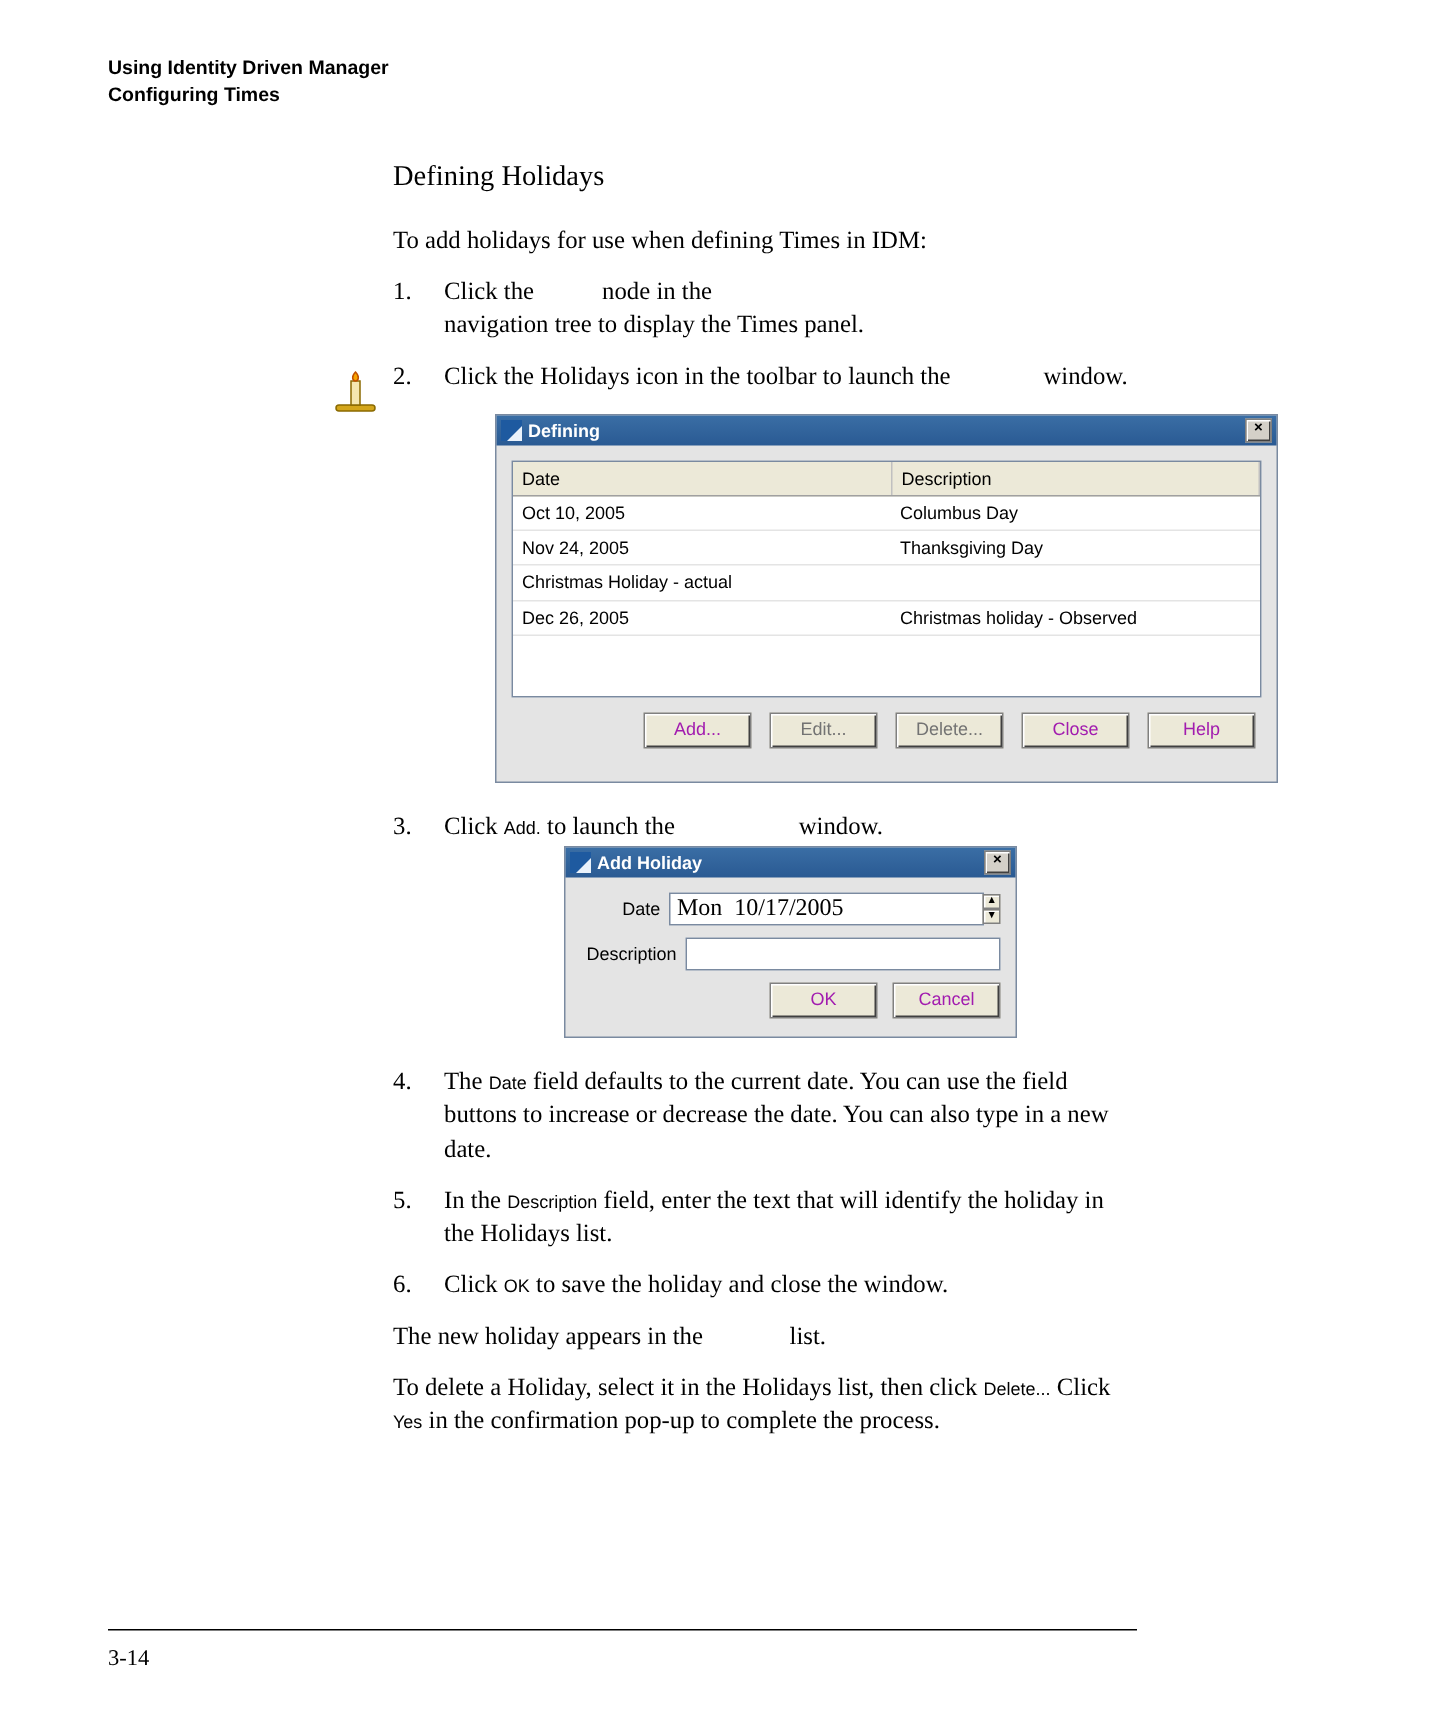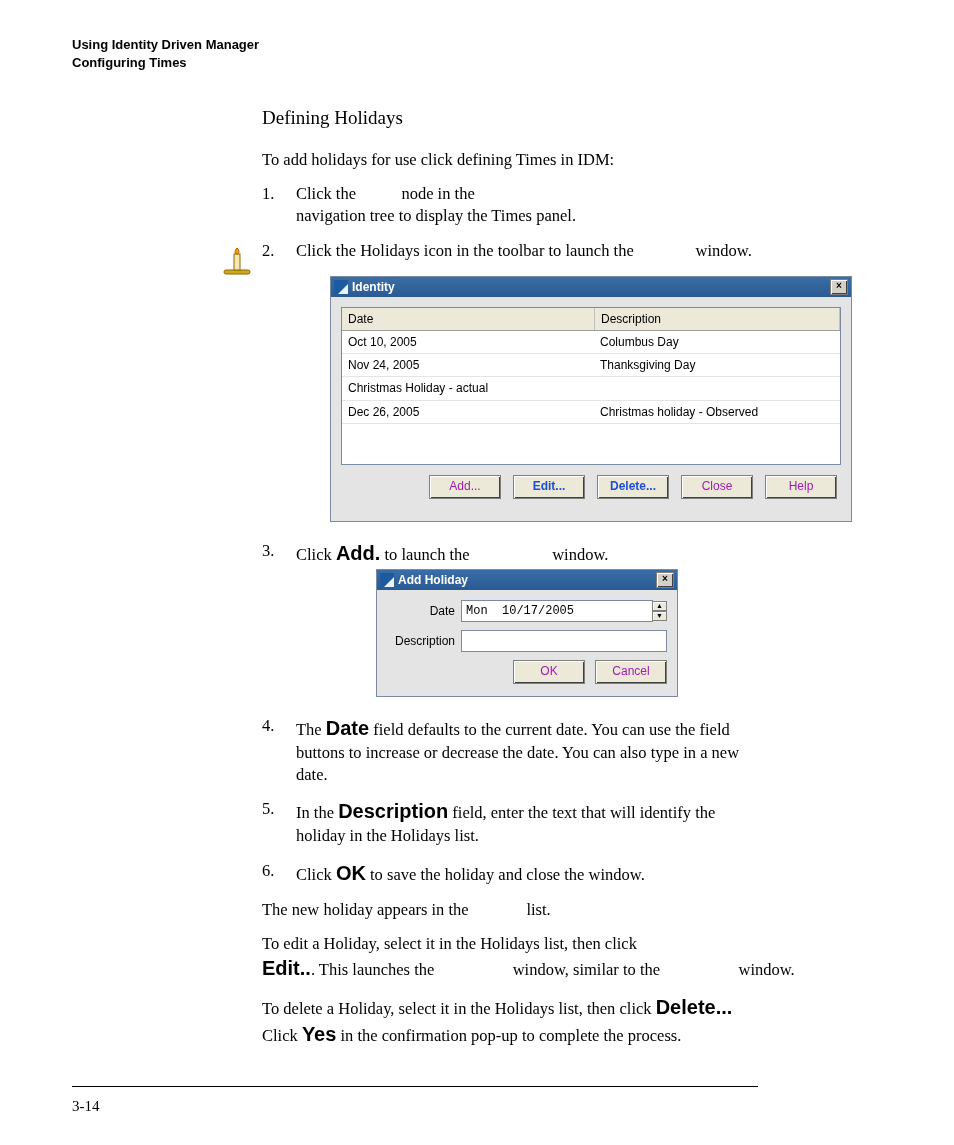--- a/index.html
+++ b/index.html
@@ -46,22 +46,22 @@
     padding-left: 34px;
     margin-bottom: 12px;
   }
   ol li .num {
     position: absolute;
     left: 0;
     top: 0;
   }
   .strong {
     font-family: Arial, Helvetica, sans-serif;
-    font-weight: bold;
-    font-size: 20px;
+    font-weight: normal;
+    font-size: 12px;
   }
   .icon-col {
     position: absolute;
     left: 222px;
     top: 246px;
     width: 30px;
     height: 30px;
   }
   .icon-col svg { display:block; }
 
@@ -138,42 +138,42 @@
     min-width:70px; height:22px;
     background:#ece9d8;
     border:1px solid #808080;
     box-shadow: inset 1px 1px 0 #fff, inset -1px -1px 0 #404040;
     font-family:Tahoma,Arial,sans-serif;
     font-size:12px;
     text-align:center;
     line-height:20px;
     color:#a21caf;
   }
-  .btn.disabled { color:#1d4ed8;font-weight:bold; }
+  .btn.disabled { color:#737373; }
 
   
   .dialog2 {
     width: 300px;
     margin: 2px auto 18px auto;
     border:1px solid #7a8aa0;
     background:#e4e4e4;
     font-family:Tahoma,Arial,sans-serif;
     font-size:12px;
   }
   .d2body { padding:10px 10px 12px 10px; }
   .fldrow { display:flex; align-items:center; margin-bottom:8px; }
   .fldrow label { width:68px; text-align:right; margin-right:6px; }
   .txt {
     flex:1; height:18px;
     background:#fff;
     border:1px solid #7a8aa0;
     box-shadow: inset 1px 1px 0 #fff;
     padding:1px 4px;
-    font-size:12px;
-    font-family:Liberation Mono, monospace;
+    font-size:16px;
+    font-family:Liberation Serif, serif;
   }
   .spin {
     width:15px; height:20px;
     display:flex; flex-direction:column;
     margin-left:-1px;
   }
   .spin div{
     flex:1; background:#ece9d8;
     border:1px solid #808080;
     box-shadow: inset 1px 1px 0 #fff;
@@ -210,21 +210,21 @@
     <svg viewBox="0 0 30 30" width="30" height="30">
       <rect x="2" y="24" width="26" height="4" rx="2" fill="#d4a61b" stroke="#8a6a00"></rect>
       <rect x="12" y="8" width="6" height="16" fill="#f5e7b0" stroke="#8a6a00"></rect>
       <path d="M15 2 C12 5 13 8 15 8 C17 8 18 5 15 2 Z" fill="#f7a400" stroke="#c05000"></path>
     </svg>
   </div>
 
   <div class="content">
     <h2>Defining Holidays</h2>
 
-    <p>To add holidays for use click defining Times in IDM:</p>
+    <p>To add holidays for use when defining Times in IDM:</p>
 
     <ol>
       <li>
         <span class="num">1.</span>
         <span>Click the </span>
         <span>&nbsp;&nbsp;&nbsp;&nbsp;&nbsp;&nbsp;&nbsp;&nbsp;&nbsp;</span>
         <span> node in the </span>
         <span>&nbsp;&nbsp;&nbsp;&nbsp;&nbsp;&nbsp;&nbsp;&nbsp;&nbsp;&nbsp;&nbsp;&nbsp;&nbsp;&nbsp;&nbsp;&nbsp;&nbsp;&nbsp;&nbsp;&nbsp;&nbsp;&nbsp;&nbsp;&nbsp;&nbsp;&nbsp;&nbsp;&nbsp;&nbsp;&nbsp;&nbsp;&nbsp;&nbsp;&nbsp;&nbsp;&nbsp;&nbsp;&nbsp;&nbsp;&nbsp;&nbsp;&nbsp;&nbsp;&nbsp;&nbsp;&nbsp;&nbsp;&nbsp;&nbsp;&nbsp;&nbsp;&nbsp;&nbsp;&nbsp;&nbsp;</span>
         <span> navigation tree to display the Times panel.</span>
       </li>
@@ -232,21 +232,21 @@
       <li>
         <span class="num">2.</span>
         <span>Click the Holidays icon in the toolbar to launch the </span>
         <span>&nbsp;&nbsp;&nbsp;&nbsp;&nbsp;&nbsp;&nbsp;&nbsp;&nbsp;&nbsp;&nbsp;&nbsp;&nbsp;</span>
         <span> window.</span>
 
         
         <div class="dialog1">
           <div class="titlebar">
             <span class="win-icon"></span>
-            <span>Identity</span>
+            <span>Defining</span>
             <span class="spacer"></span>
             <span class="close-btn">×</span>
           </div>
           <div class="d1body">
             <div class="grid">
               <div class="ghead">
                 <div class="gc1">Date</div>
                 <div class="gc2">Description</div>
               </div>
               <div class="grow">
@@ -321,23 +321,20 @@
       </li>
 
       <li>
         <span class="num">6.</span>
         <span>Click </span><span class="strong">OK</span><span> to save the holiday and close the window.</span>
       </li>
     </ol>
 
     <p style="white-space:pre;">The new holiday appears in the              list.</p>
 
-    <p>
-      <span>To edit a Holiday, select it in the Holidays list, then click </span><span class="strong">Edit..</span><span style="white-space:pre;">. This launches the                   window, similar to the                   window.</span>
-    </p>
 
     <p>
       <span>To delete a Holiday, select it in the Holidays list, then click </span><span class="strong">Delete...</span><span> Click </span><span class="strong">Yes</span><span> in the confirmation pop-up to complete the process.</span>
     </p>
 
   </div>
 
   <div class="footrule"></div>
   <div class="pageno">3-14</div>
 

